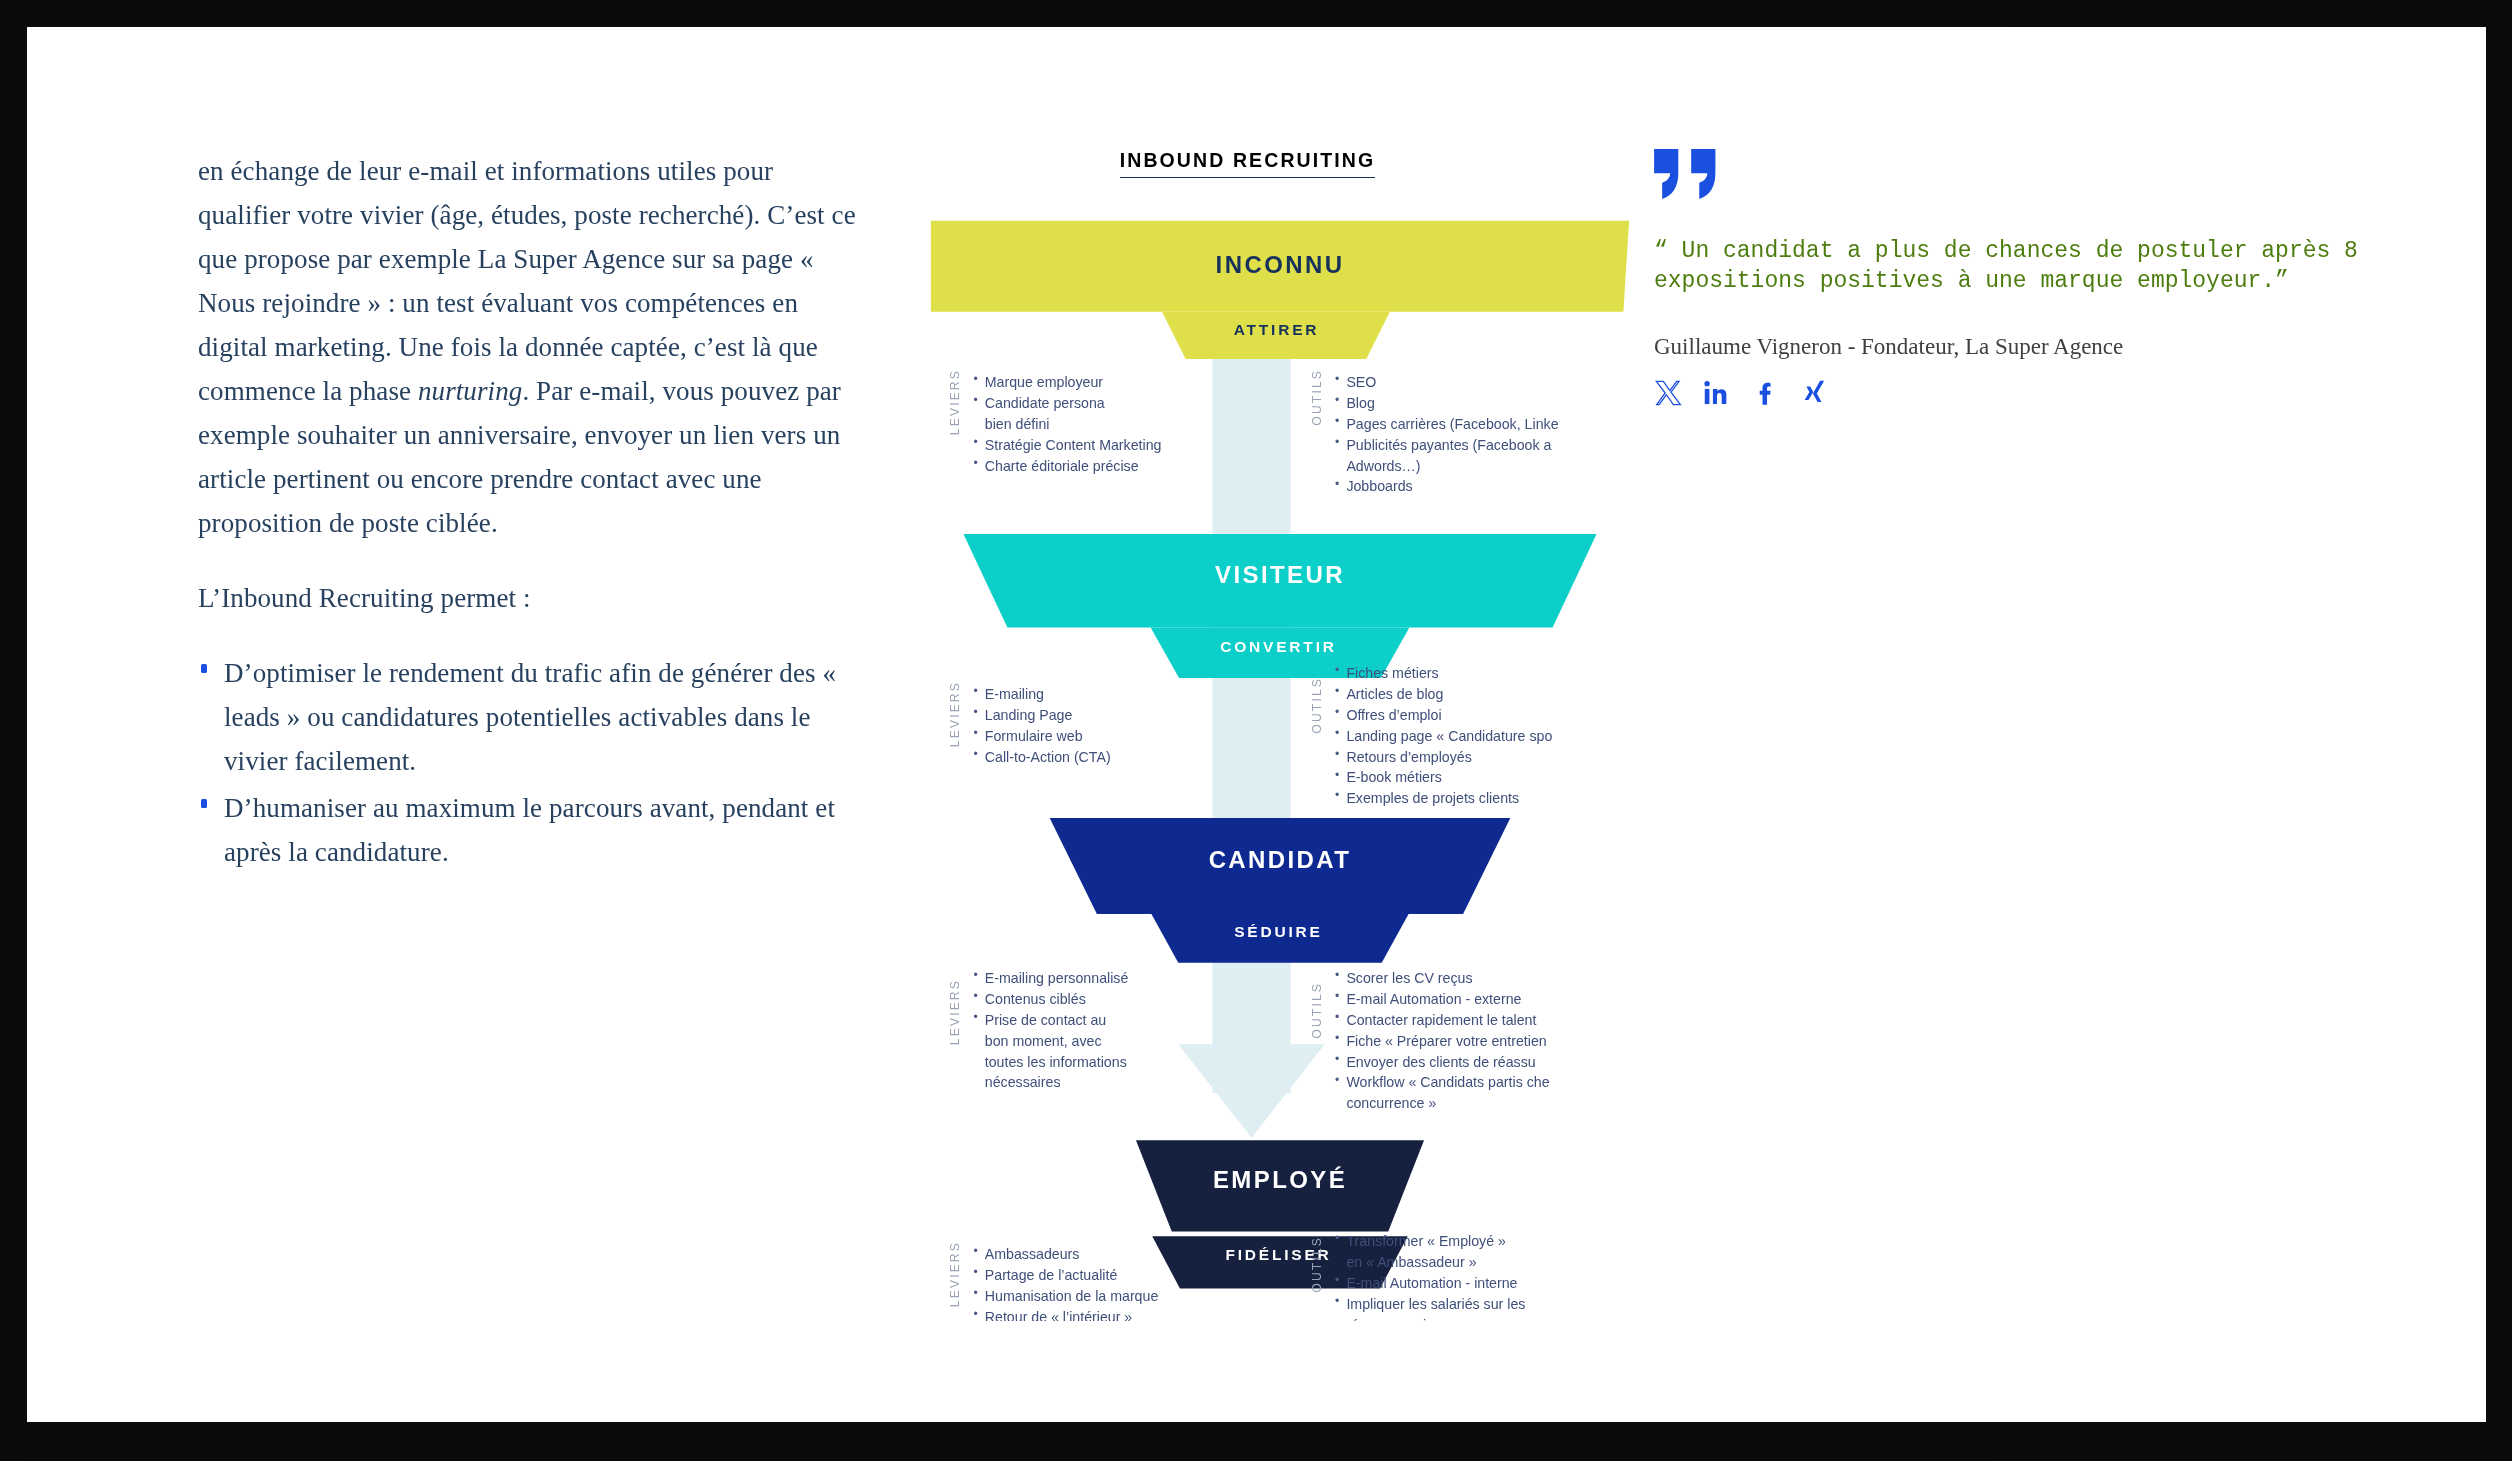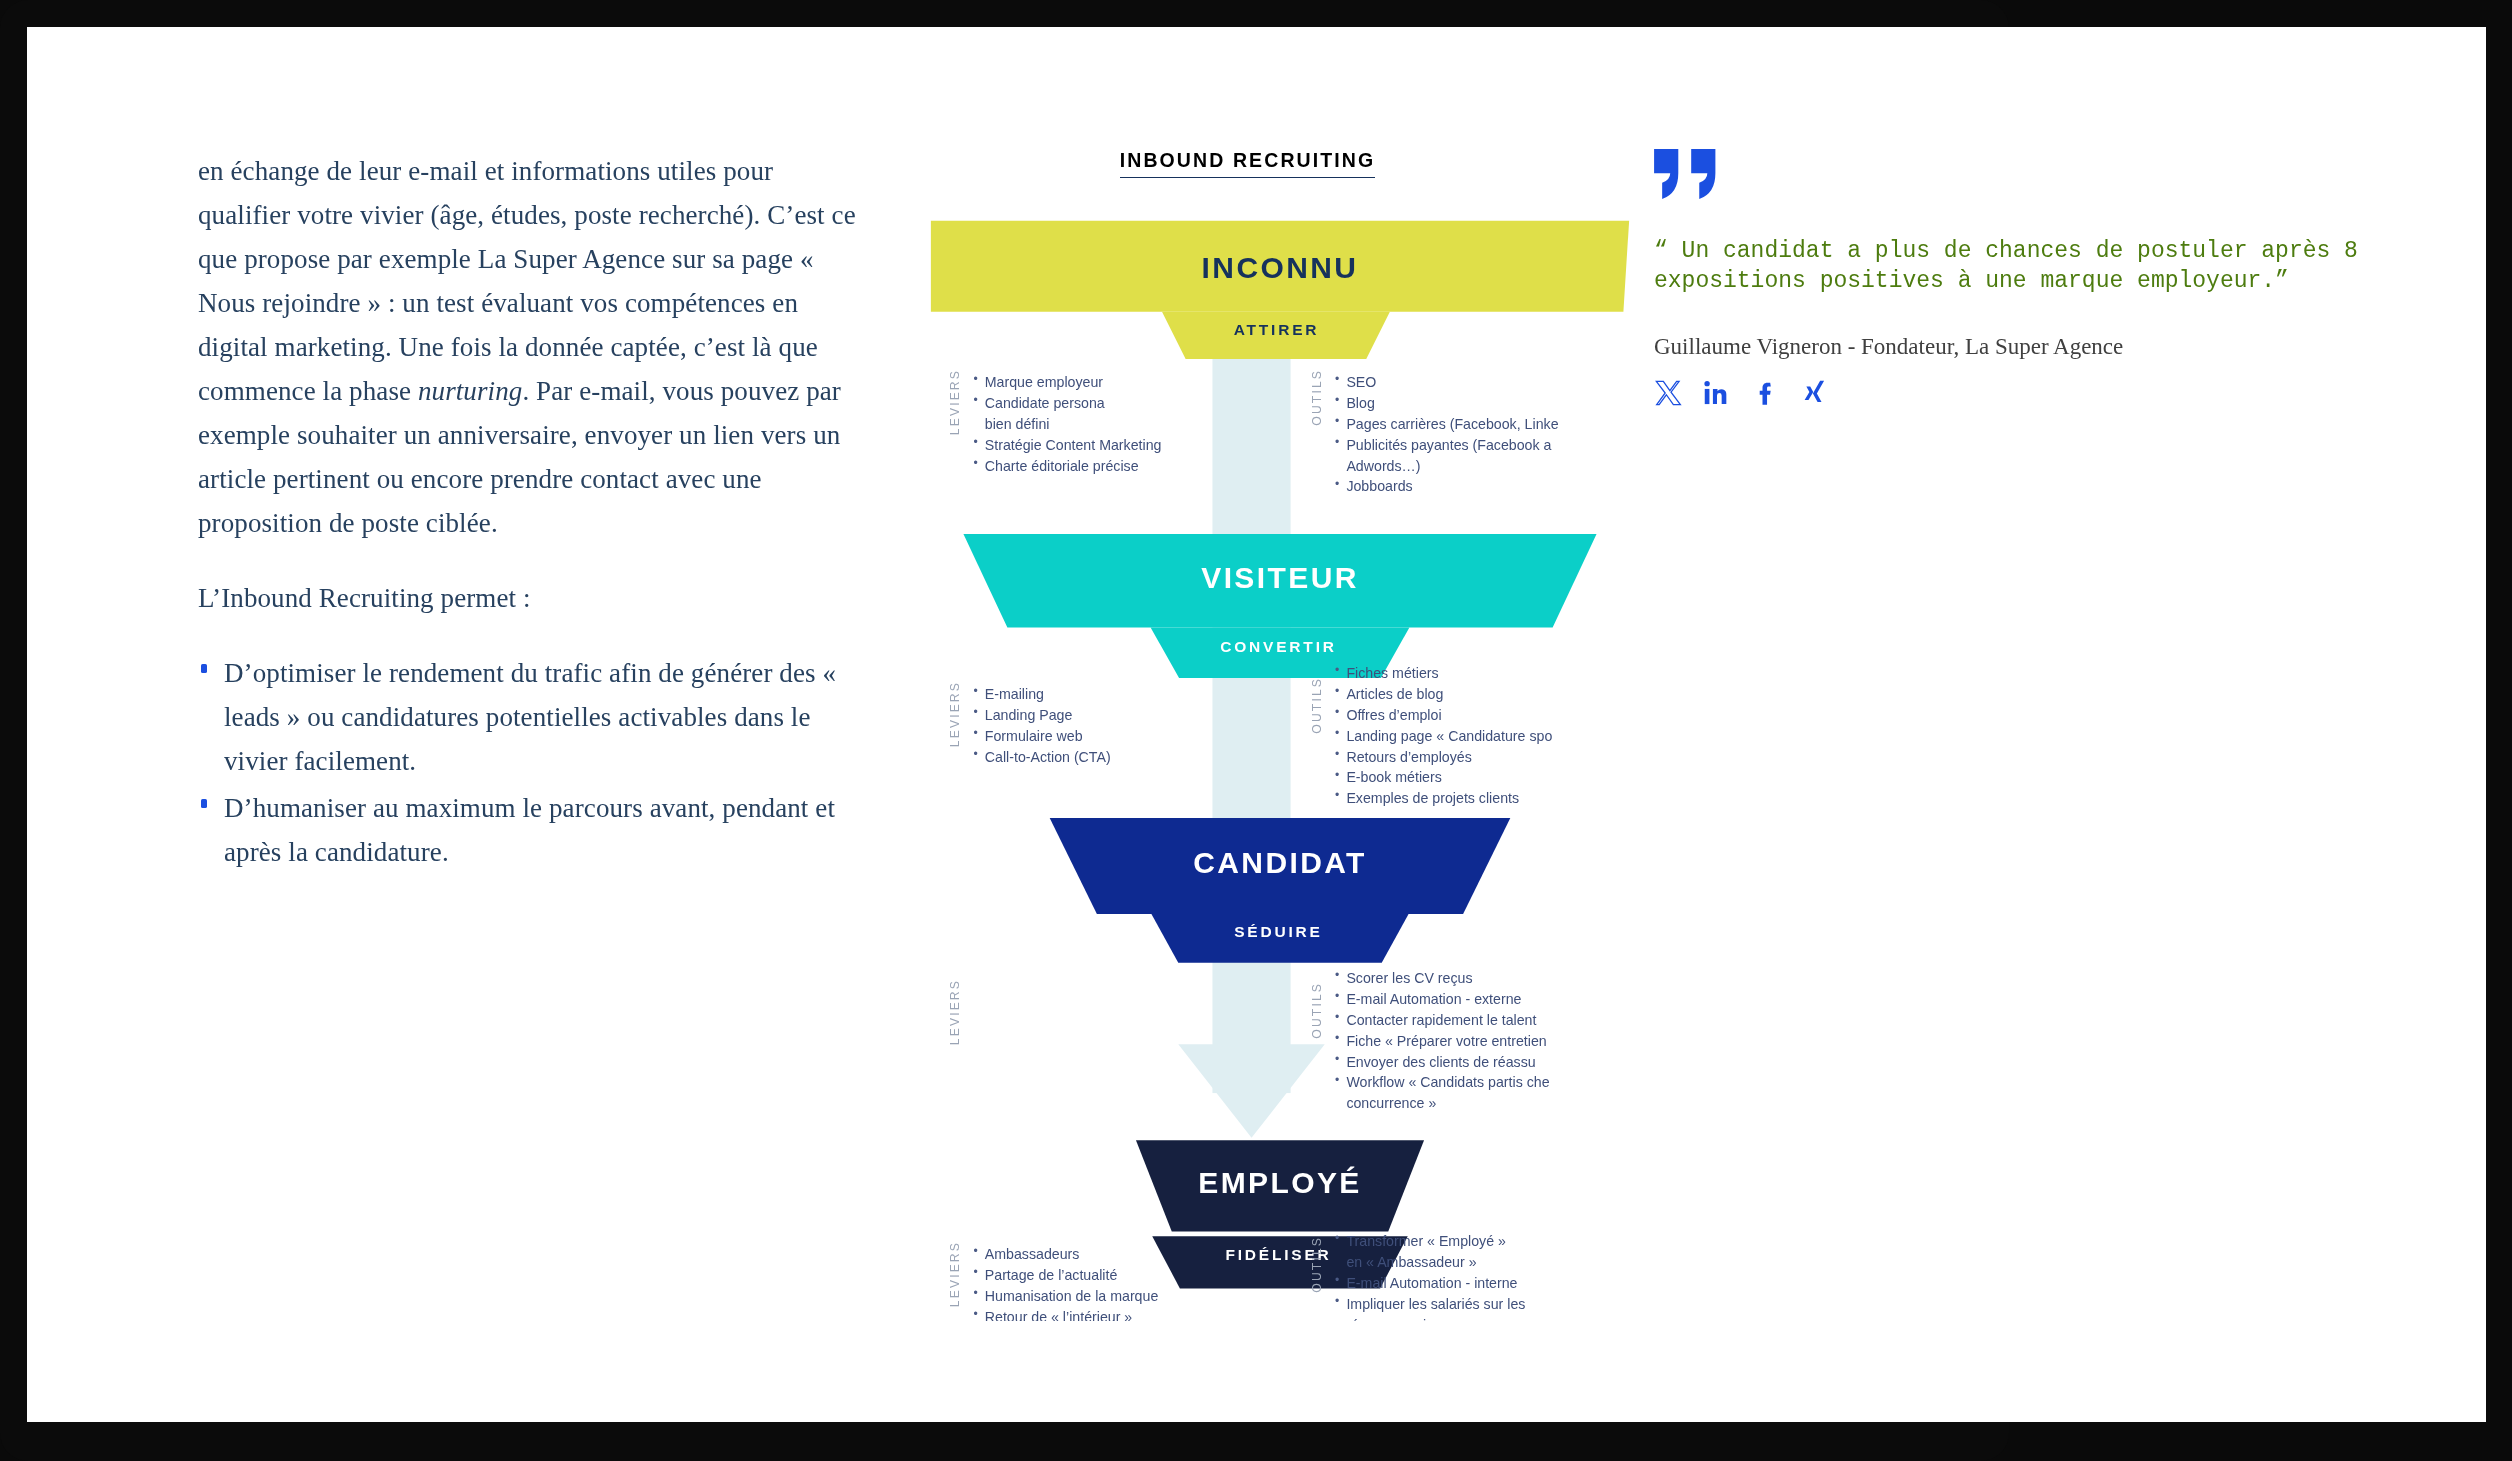--- a/index.html
+++ b/index.html
@@ -76,21 +76,21 @@
   .funnel-svg{position:absolute;left:0;top:0;}
 
   .stage-label{
     position:absolute;
     font-family:"Liberation Sans", sans-serif;
     font-weight:bold;
     letter-spacing:2.4px;
     text-align:center;
     pointer-events:none;
   }
-  .stage-name{font-size:30px;}
+  .stage-name{font-size:24px;}
   .stage-verb{font-size:15.5px;letter-spacing:2.8px;}
 
   
   .side{
     position:absolute;
     font-family:"Liberation Sans", sans-serif;
     font-size:14.2px;
     line-height:1.47;
     color:#3f4f7a;
     white-space:nowrap;
@@ -230,20 +230,28 @@
             <li>Offres d’emploi</li>
             <li>Landing page « Candidature spo</li>
             <li>Retours d’employés</li>
             <li>E-book métiers</li>
             <li>Exemples de projets clients</li>
           </ul>
         </div>
 
         <div class="side" style="left:24.4px;top:809px;">
           <span class="axis" style="left:-3.3px;top:21px;">LEVIERS</span>
+          <ul style="margin-left:23px;">
+            <li>E-mailing personnalisé</li>
+            <li>Contenus ciblés</li>
+            <li>Prise de contact au</li>
+            <li class="cont">bon moment, avec</li>
+            <li class="cont">toutes les informations</li>
+            <li class="cont">nécessaires</li>
+          </ul>
         </div>
         <div class="side" style="left:386px;top:809px;">
           <span class="axis" style="left:-3.3px;top:24.4px;">OUTILS</span>
           <ul style="margin-left:23px;">
             <li>Scorer les CV reçus</li>
             <li>E-mail Automation - externe</li>
             <li>Contacter rapidement le talent</li>
             <li>Fiche « Préparer votre entretien</li>
             <li>Envoyer des clients de réassu</li>
             <li>Workflow « Candidats partis che</li>

